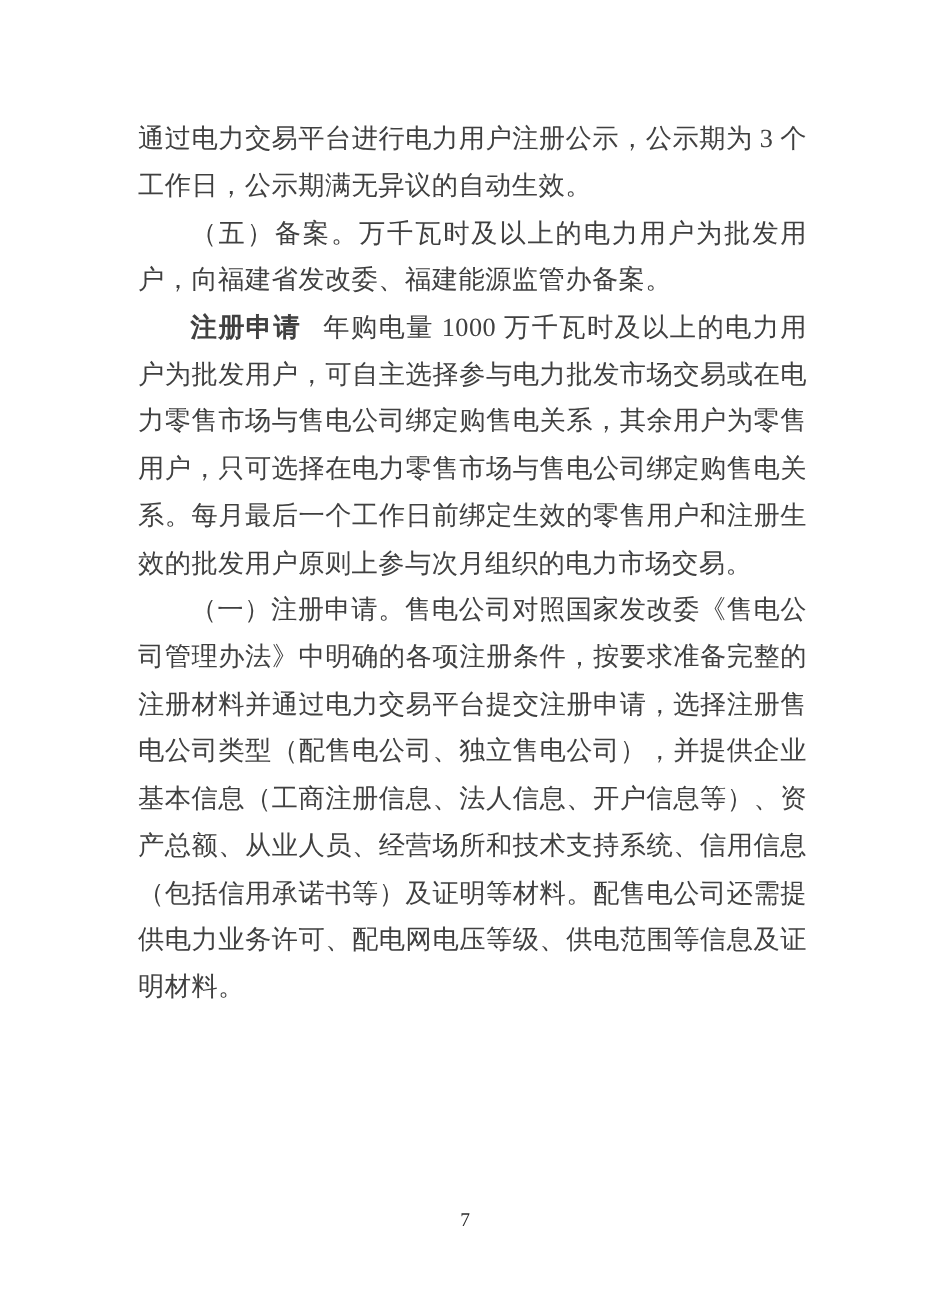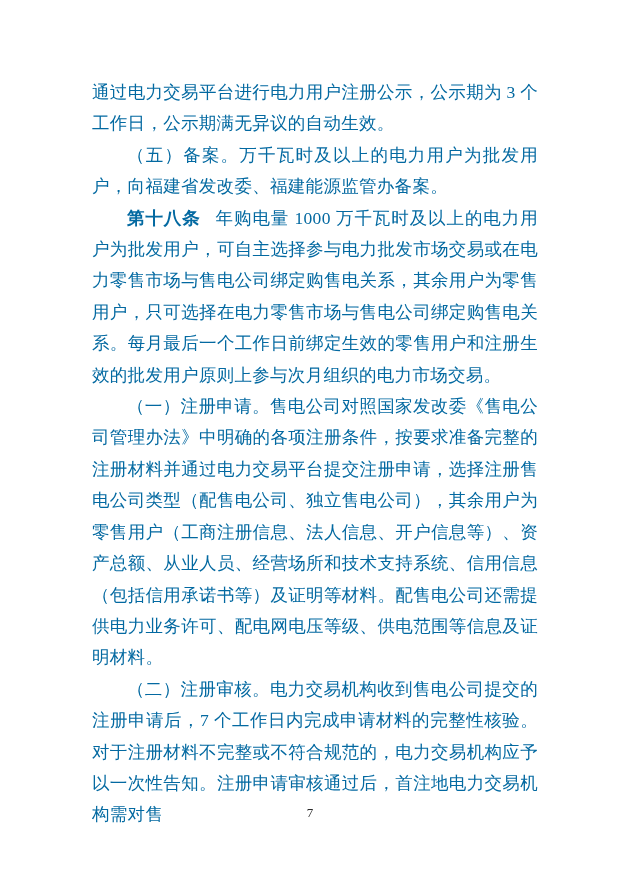--- a/index.html
+++ b/index.html
@@ -15,21 +15,21 @@
     overflow: hidden;
     font-family: "Liberation Serif", "DejaVu Serif", serif;
   }
   .text-block {
     position: absolute;
     left: 92px;
     top: 77px;
     width: 446px;
     font-size: 17.5px;
     line-height: 31.4px;
-    color: #0369a1;
+    color: #404040;
     text-align: justify;
     text-justify: inter-character;
   }
   .text-block p {
     margin: 0;
     padding: 0;
     text-indent: 2em;
     letter-spacing: 0.3px;
   }
   .text-block p.no-indent {
@@ -50,18 +50,17 @@
     font-family: "Liberation Serif", "DejaVu Serif", serif;
   }
 </style>
 </head>
 <body>
 
 <div class="page">
   <div class="text-block" id="paragraph-container">
       <p class="no-indent">通过电力交易平台进行电力用户注册公示，公示期为 3 个工作日，公示期满无异议的自动生效。</p>
       <p>（五）备案。万千瓦时及以上的电力用户为批发用户，向福建省发改委、福建能源监管办备案。</p>
-      <p><b class="article-number">第十八条</b>年购电量 1000 万千瓦时及以上的电力用户为批发用户，可自主选择参与电力批发市场交易或在电力零售市场与售电公司绑定购售电关系，其余用户为零售用户，只可选择在电力零售市场与售电公司绑定购售电关系。每月最后一个工作日前绑定生效的零售用户和注册生效的批发用户原则上参与次月组织的电力市场交易。</p>
-      <p>（一）注册申请。售电公司对照国家发改委《售电公司管理办法》中明确的各项注册条件，按要求准备完整的注册材料并通过电力交易平台提交注册申请，选择注册售电公司类型（配售电公司、独立售电公司），其余用户为零售用户（工商注册信息、法人信息、开户信息等）、资产总额、从业人员、经营场所和技术支持系统、信用信息（包括信用承诺书等）及证明等材料。配售电公司还需提供电力业务许可、配电网电压等级、供电范围等信息及证明材料。</p>
-      <p>（二）注册审核。电力交易机构收到售电公司提交的注册申请后，7 个工作日内完成申请材料的完整性核验。对于注册材料不完整或不符合规范的，电力交易机构应予以一次性告知。注册申请审核通过后，首注地电力交易机构需对售</p>
+      <p><b class="article-number">注册申请</b>年购电量 1000 万千瓦时及以上的电力用户为批发用户，可自主选择参与电力批发市场交易或在电力零售市场与售电公司绑定购售电关系，其余用户为零售用户，只可选择在电力零售市场与售电公司绑定购售电关系。每月最后一个工作日前绑定生效的零售用户和注册生效的批发用户原则上参与次月组织的电力市场交易。</p>
+      <p>（一）注册申请。售电公司对照国家发改委《售电公司管理办法》中明确的各项注册条件，按要求准备完整的注册材料并通过电力交易平台提交注册申请，选择注册售电公司类型（配售电公司、独立售电公司），并提供企业基本信息（工商注册信息、法人信息、开户信息等）、资产总额、从业人员、经营场所和技术支持系统、信用信息（包括信用承诺书等）及证明等材料。配售电公司还需提供电力业务许可、配电网电压等级、供电范围等信息及证明材料。</p>
     </div>
   <div class="page-number">7</div>
 </div>
 
 </body></html>

